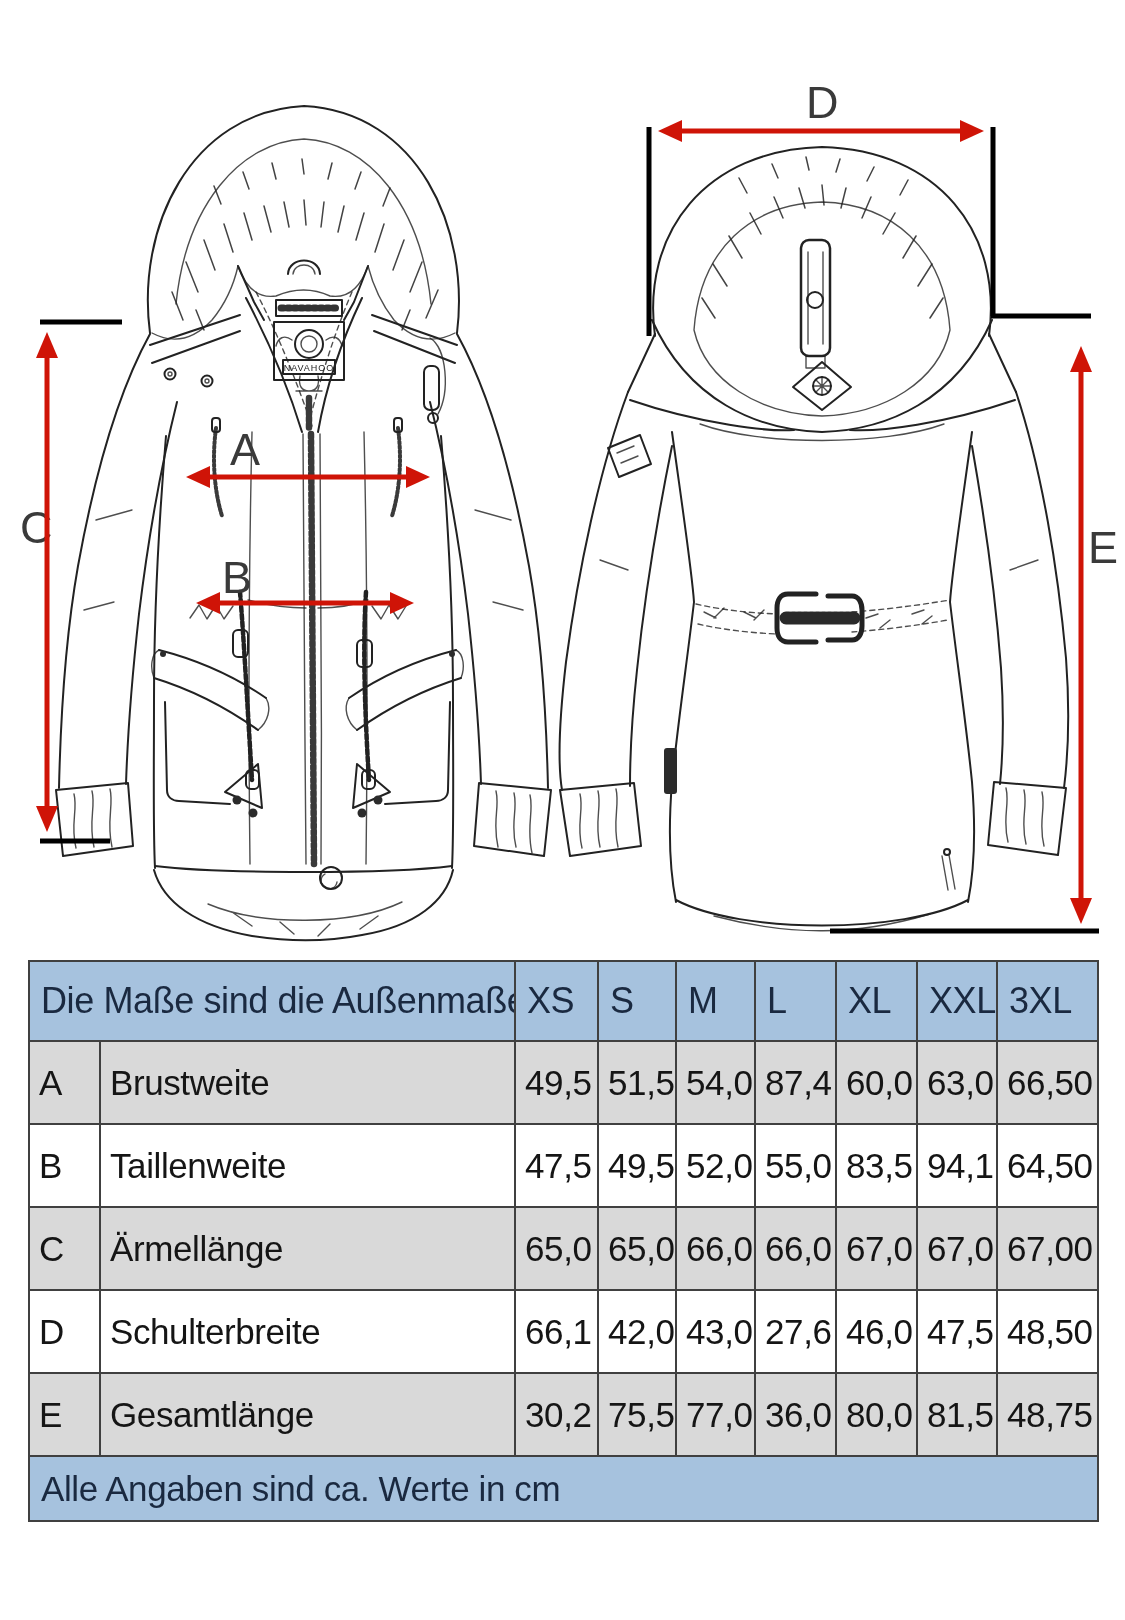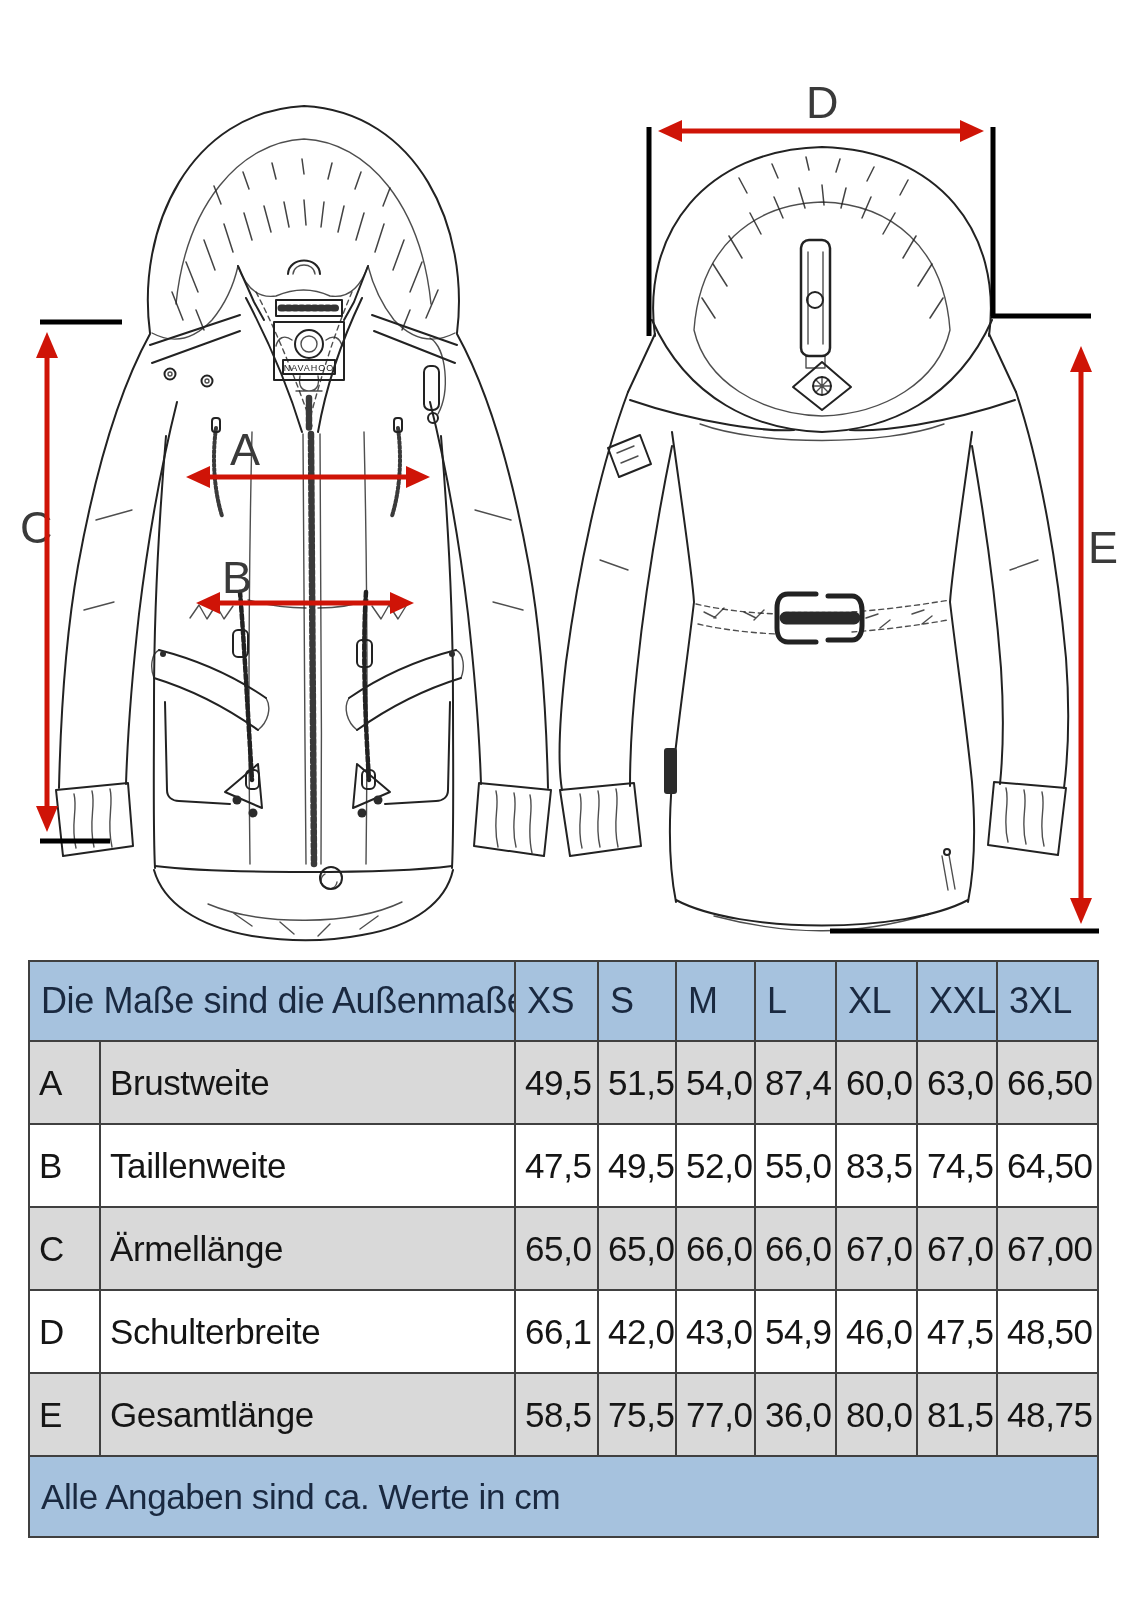--- a/index.html
+++ b/index.html
@@ -23,21 +23,21 @@
              table-layout:fixed;font-size:35px;letter-spacing:-0.4px;color:#151515;}
   table.size td,table.size th{border:2px solid #404040;vertical-align:middle;text-align:left;
              padding:0 0 0 9px;font-weight:normal;overflow:hidden;white-space:nowrap;}
   tr.hdr{height:80px;background:#a6c2de;color:#1a2940;font-size:36px;}
   tr.hdr th{padding-left:11px;}
   tr.data{height:83px;}
   tr.shade{background:#d9d9d9;}
   tr.plain{background:#ffffff;}
   td.keycol{padding-left:13px;}
   td.namecol{padding-left:14px;}
-  tr.ftr{height:81px;background:#a6c2de;color:#1a2940;}
+  tr.ftr{height:65px;background:#a6c2de;color:#1a2940;}
   tr.ftr td{padding-left:11px;}
 </style>
 </head>
 <body>
 
 <div class="canvas">
 
   <svg class="diagram" width="1125" height="958" viewBox="0 0 1125 958">
 
     <g class="sketch">
@@ -246,49 +246,49 @@
       <td>66,50</td>
     </tr>
     <tr class="data plain">
       <td class="keycol">B</td>
       <td class="namecol">Taillenweite</td>
       <td>47,5</td>
       <td>49,5</td>
       <td>52,0</td>
       <td>55,0</td>
       <td>83,5</td>
-      <td>74,5</td>
+      <td>94,1</td>
       <td>64,50</td>
     </tr>
     <tr class="data shade">
       <td class="keycol">C</td>
       <td class="namecol">Ärmellänge</td>
       <td>65,0</td>
       <td>65,0</td>
       <td>66,0</td>
       <td>66,0</td>
       <td>67,0</td>
       <td>67,0</td>
       <td>67,00</td>
     </tr>
     <tr class="data plain">
       <td class="keycol">D</td>
       <td class="namecol">Schulterbreite</td>
       <td>66,1</td>
       <td>42,0</td>
       <td>43,0</td>
-      <td>54,9</td>
+      <td>27,6</td>
       <td>46,0</td>
       <td>47,5</td>
       <td>48,50</td>
     </tr>
     <tr class="data shade">
       <td class="keycol">E</td>
       <td class="namecol">Gesamtlänge</td>
-      <td>58,5</td>
+      <td>30,2</td>
       <td>75,5</td>
       <td>77,0</td>
       <td>36,0</td>
       <td>80,0</td>
       <td>81,5</td>
       <td>48,75</td>
     </tr>
     <tr class="ftr">
       <td colspan="9">Alle Angaben sind ca. Werte in cm</td>
     </tr>

